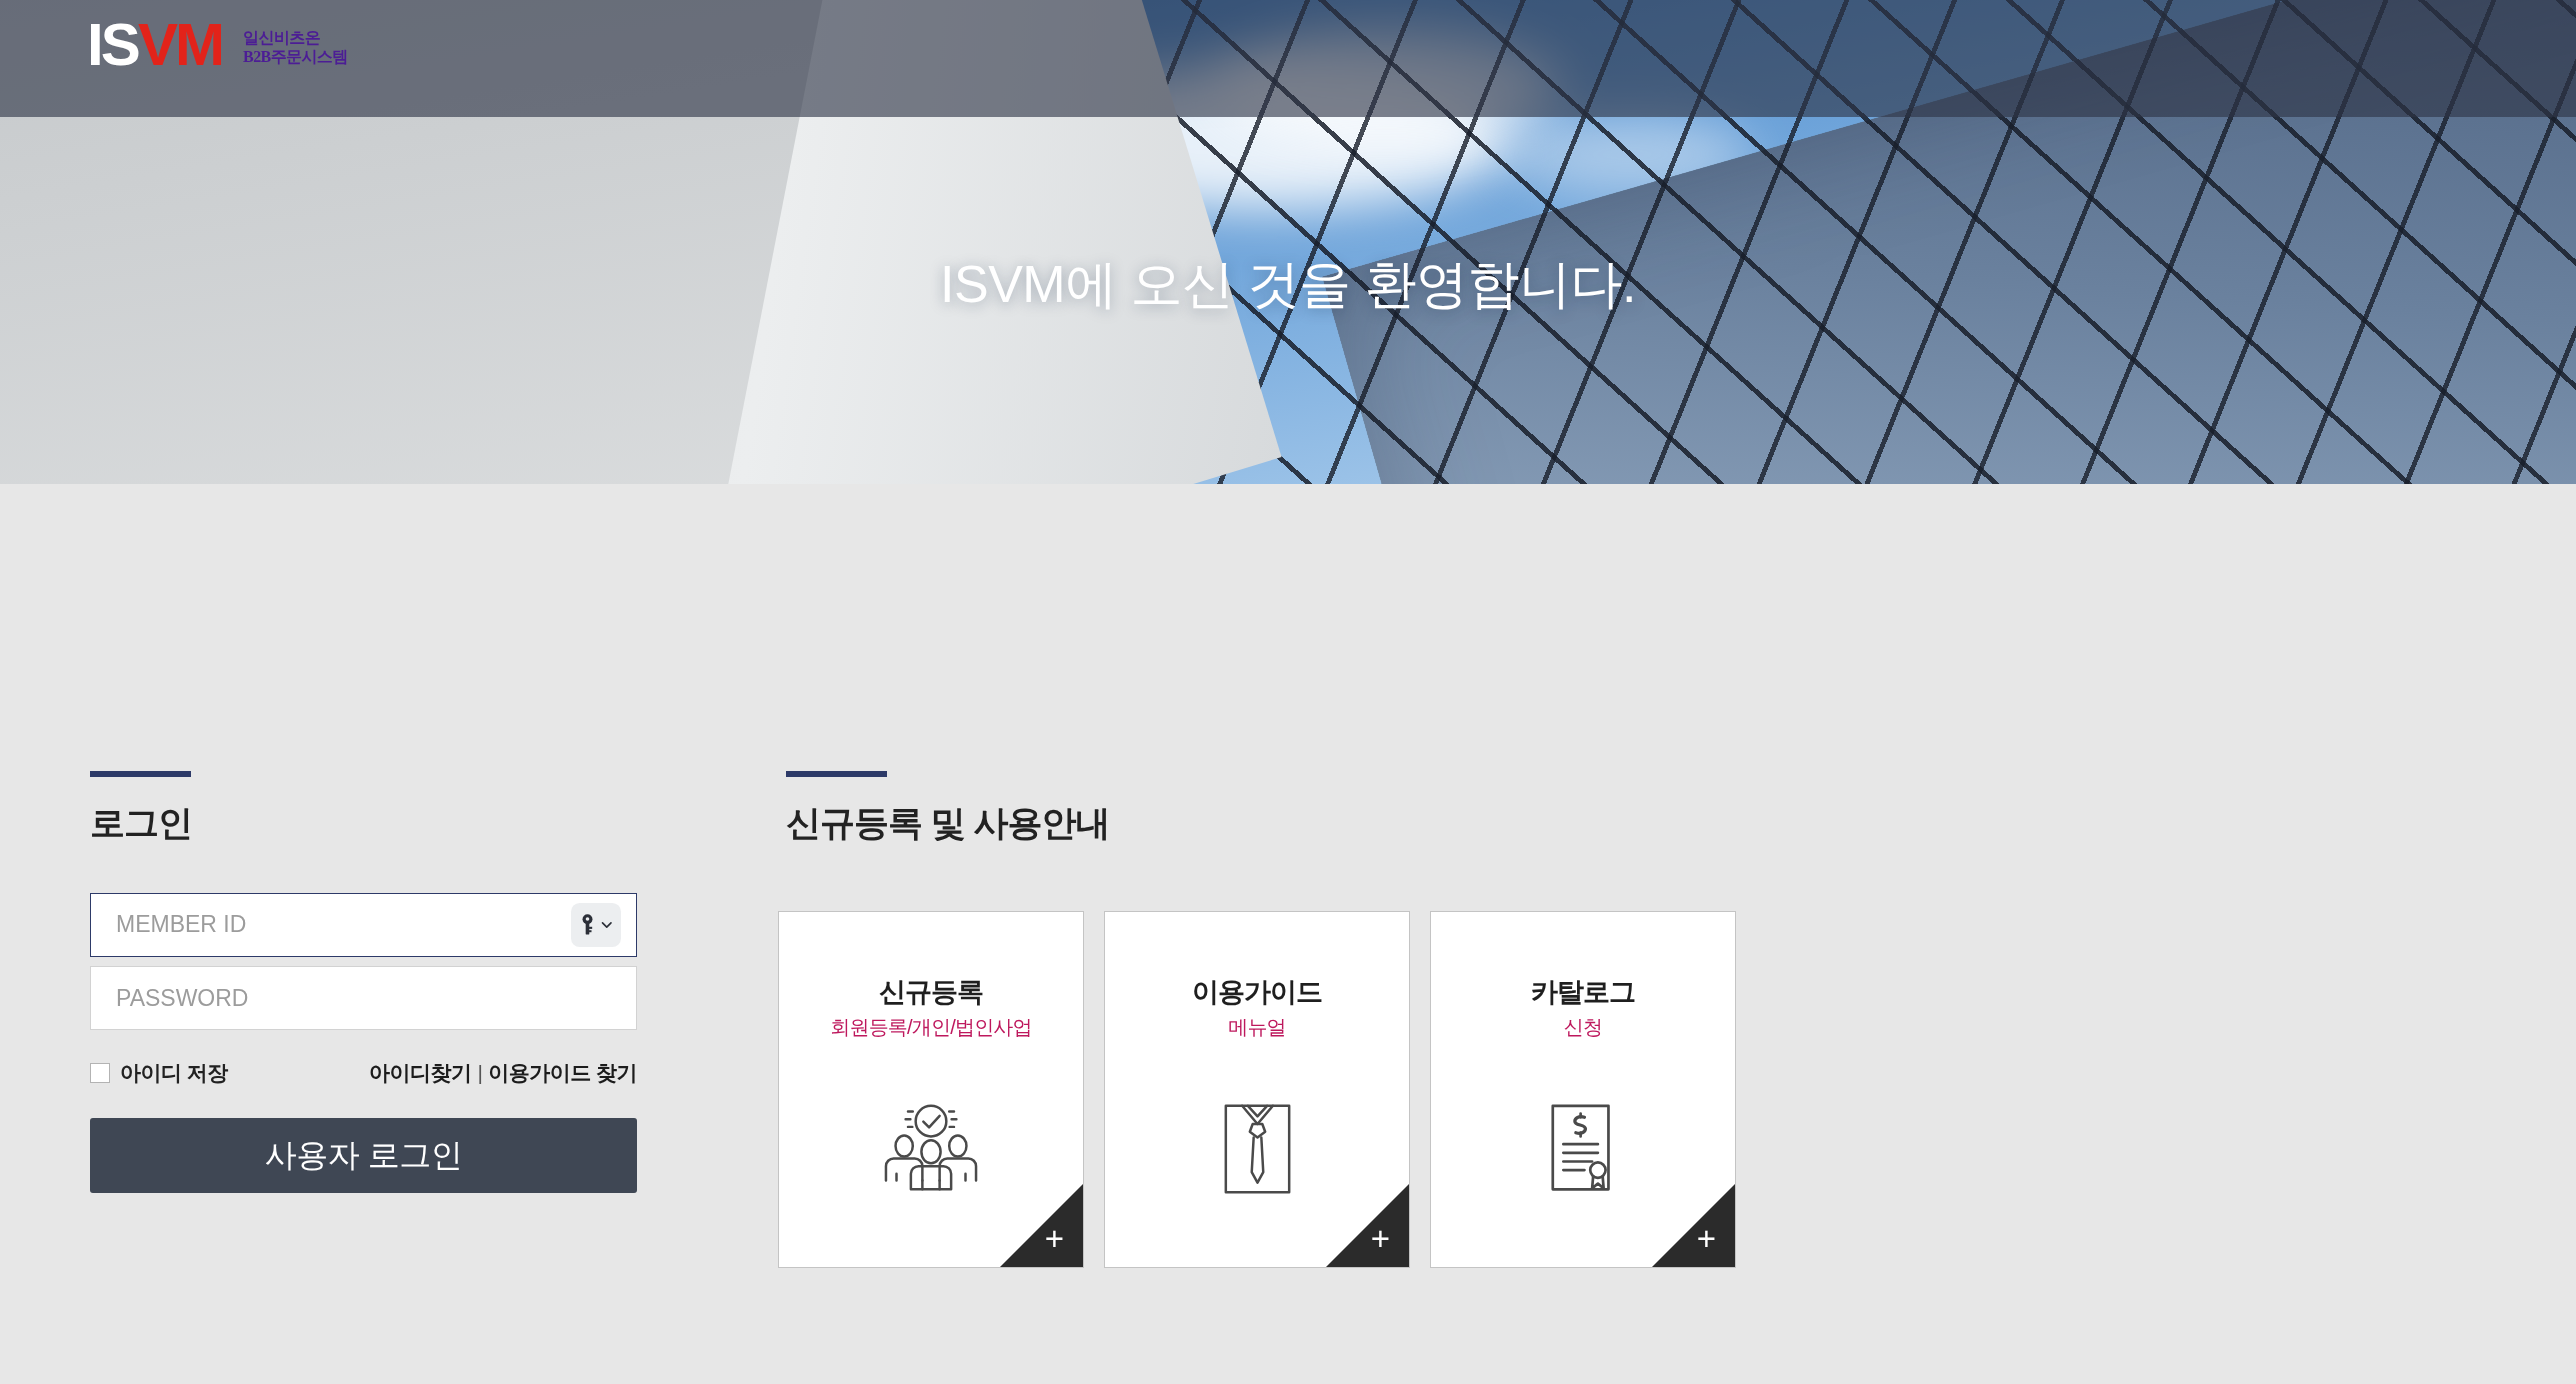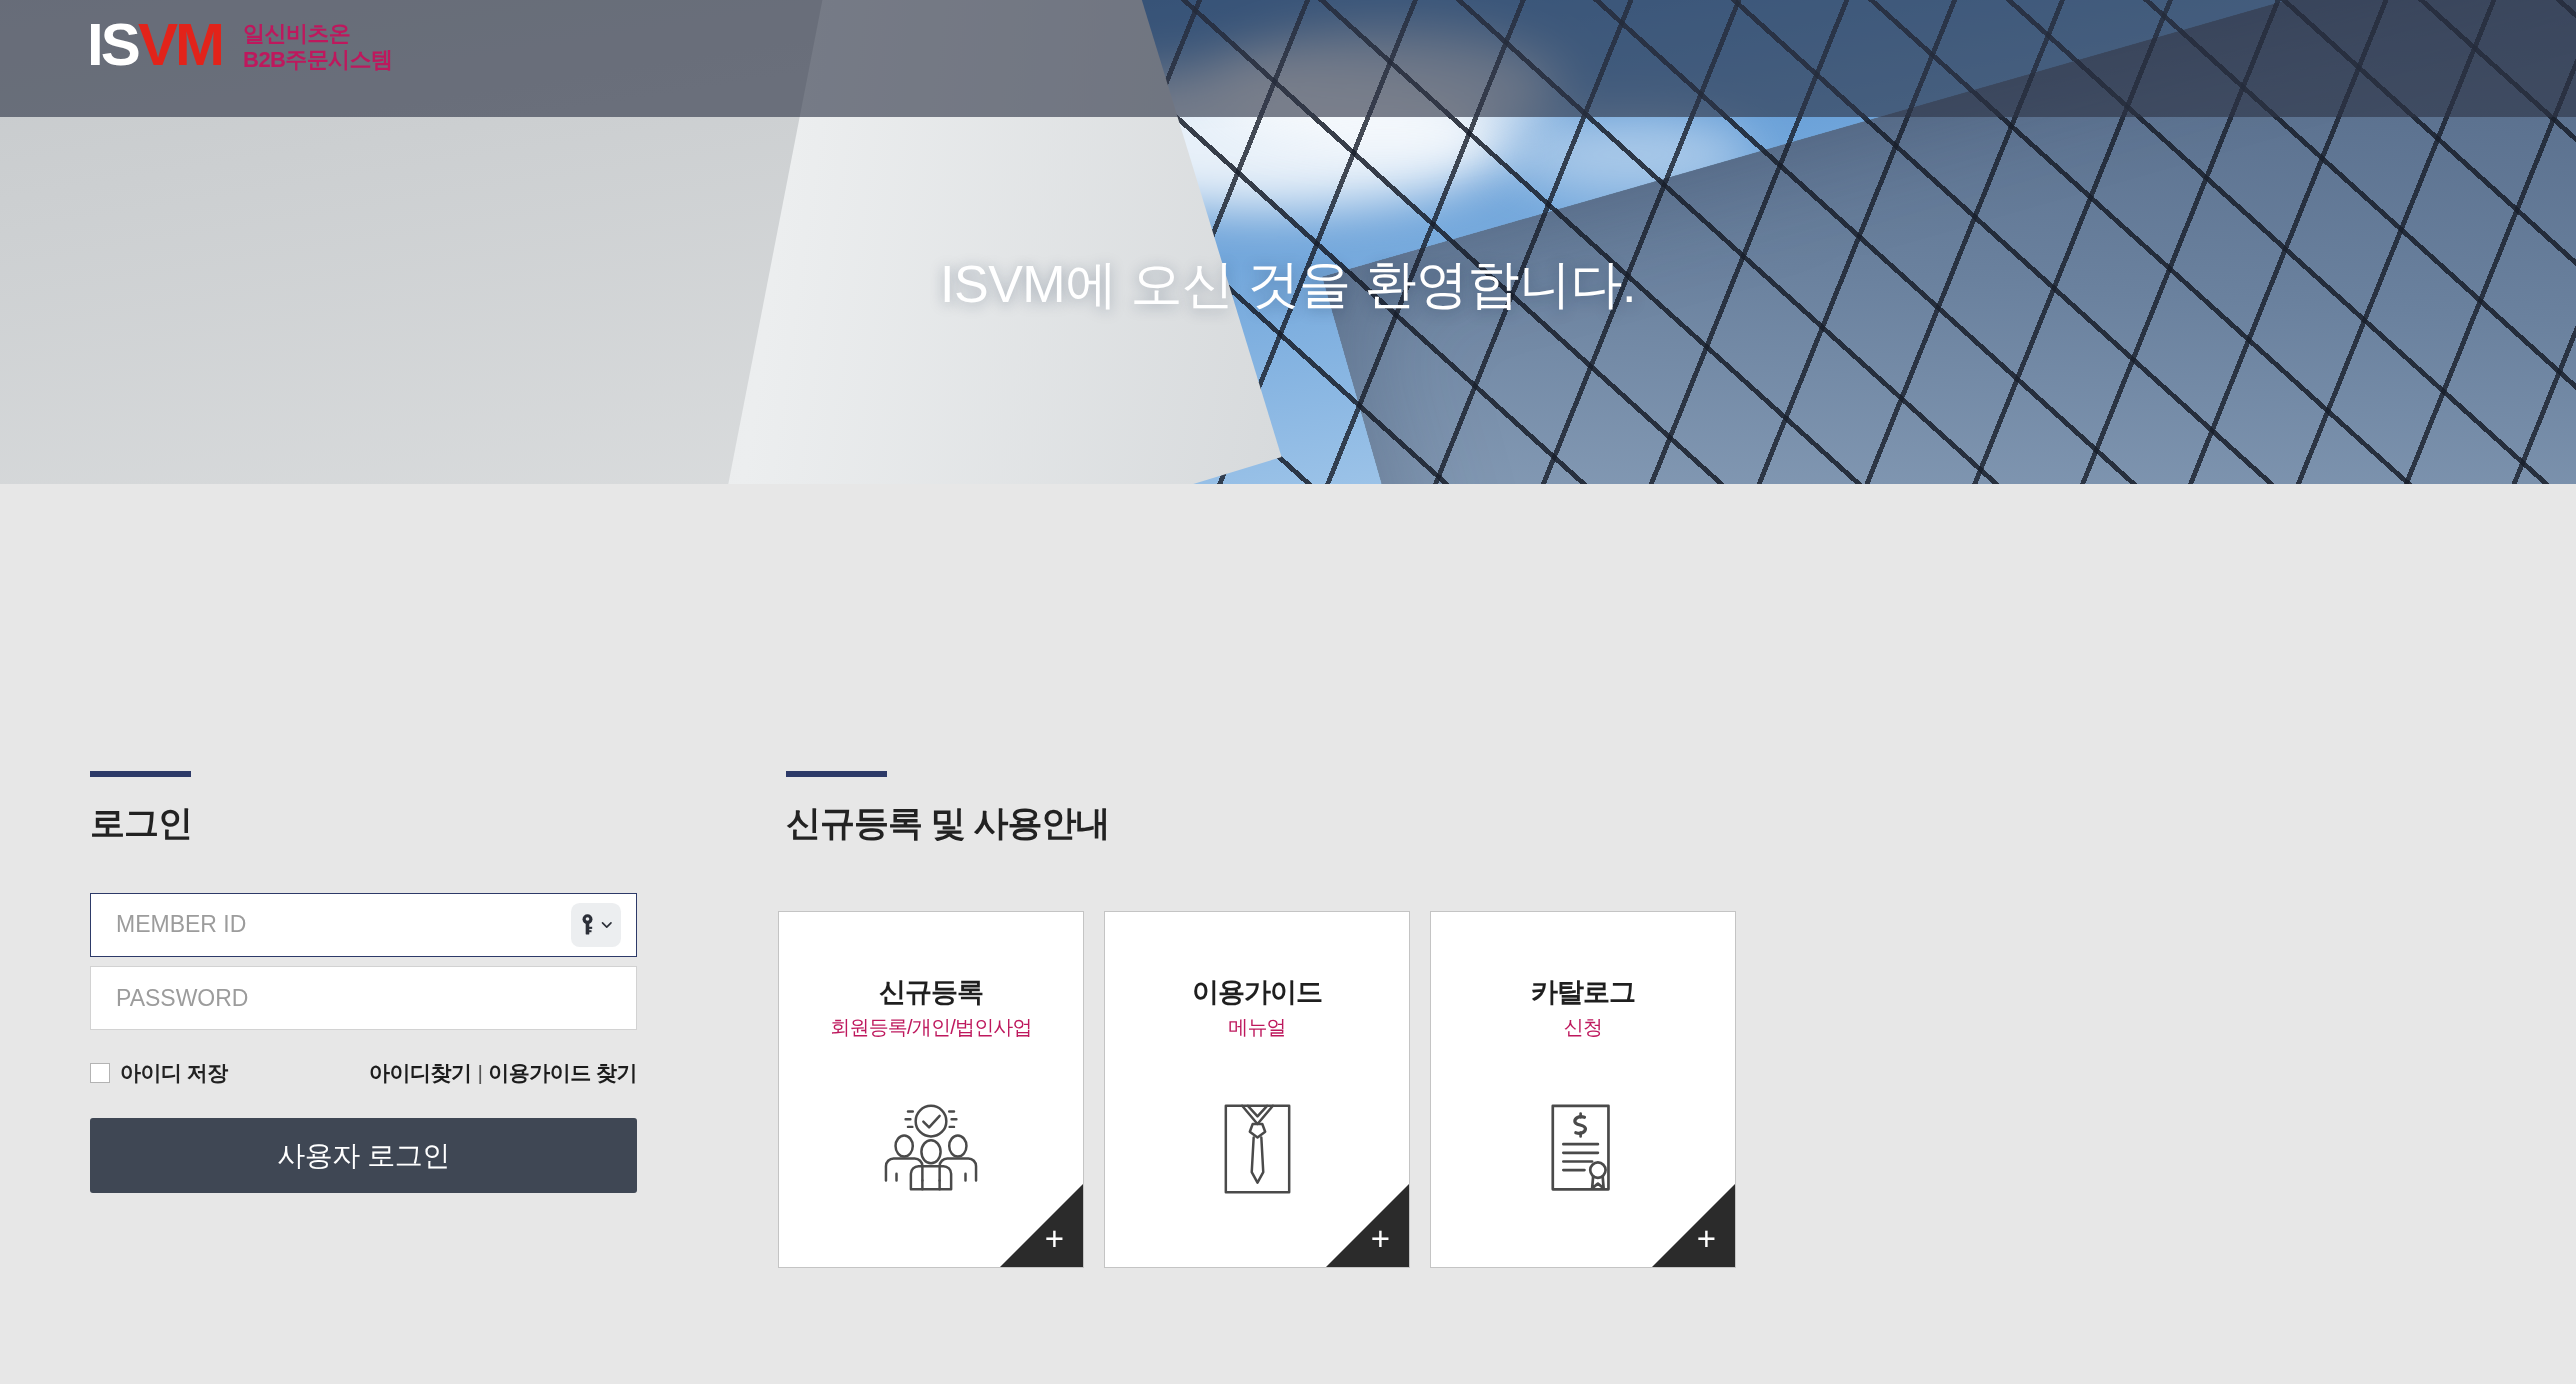--- a/index.html
+++ b/index.html
@@ -43,22 +43,22 @@
     text-shadow:0 1.9px 13.5px rgba(20,40,70,.35);}
 
   
   .header{position:absolute;left:0;top:0;width:2576px;height:117px;
     background:rgba(45,52,70,.62);z-index:5;}
   .logo-wrap{position:absolute;left:87px;top:15.4px;display:flex;align-items:center;gap:21px;}
   .logo-mark{font-size:60px;font-weight:700;letter-spacing:-2.9px;line-height:1;
     font-family:"Liberation Sans",sans-serif;}
   .logo-is{color:#ffffff;}
   .logo-vm{color:#e2231a;}
-  .logo-ko{color:#be185d;font-size:22px;line-height:1.22;font-weight:600;letter-spacing:-0.6px;
-    padding-top:3.9px;}
+  .logo-ko{color:#4c1d95;font-size:16px;line-height:1.22;font-weight:600;letter-spacing:-0.6px;
+    padding-top:3.9px;font-family:Liberation Serif, serif;}
 
   
   .content{position:absolute;left:0;top:662px;width:2576px;height:722px;background:#e7e7e7;}
 
   .sec-rule{width:101px;height:5.8px;background:#2d3a68;}
   .sec-title{margin-top:23px;font-size:35px;font-weight:700;color:#222;letter-spacing:-1px;}
 
   
   .login-col{position:absolute;left:90px;top:109px;width:549px;}
   .login-form{margin-top:46px;}
@@ -74,21 +74,21 @@
     width:50px;height:44px;border-radius:8.7px;background:#eceef0;
     display:flex;align-items:center;justify-content:center;gap:1.9px;}
   .row-opts{margin-top:29px;display:flex;align-items:center;justify-content:space-between;
     width:547px;}
   .remember{display:flex;align-items:center;gap:10px;}
   .cbox{width:20px;height:20px;border:1px solid #b3b3b3;background:#fff;box-sizing:border-box;}
   .remember-label{font-size:21px;color:#222;font-weight:600;letter-spacing:-0.5px;}
   .find-links{font-size:21px;color:#1c1c1c;font-weight:700;letter-spacing:-0.5px;}
   .find-links .sep{font-weight:400;color:#555;margin:0 5.8px;}
   .login-btn{margin-top:31px;width:547px;height:75px;background:#3f4754;border:0;border-radius:2.9px;
-    color:#fff;font-size:28px;font-weight:500;letter-spacing:-0.5px;cursor:pointer;
+    color:#fff;font-size:32px;font-weight:500;letter-spacing:-0.5px;cursor:pointer;
     font-family:"Liberation Sans","DejaVu Sans",sans-serif;}
 
   
   .guide-col{position:absolute;left:786px;top:109px;}
   .cards{position:absolute;left:778px;top:249px;display:flex;gap:20px;justify-content:flex-end;}
   .card{position:relative;width:306px;height:357px;background:#fff;border:1px solid #c4c4c4;
     box-sizing:border-box;overflow:hidden;cursor:pointer;}
   .card-title{margin-top:62px;text-align:center;font-size:27px;font-weight:700;color:#1f1f1f;
     letter-spacing:-1px;}
   .card-sub{margin-top:4px;text-align:center;font-size:20px;color:#be185d;letter-spacing:-0.8px;}

